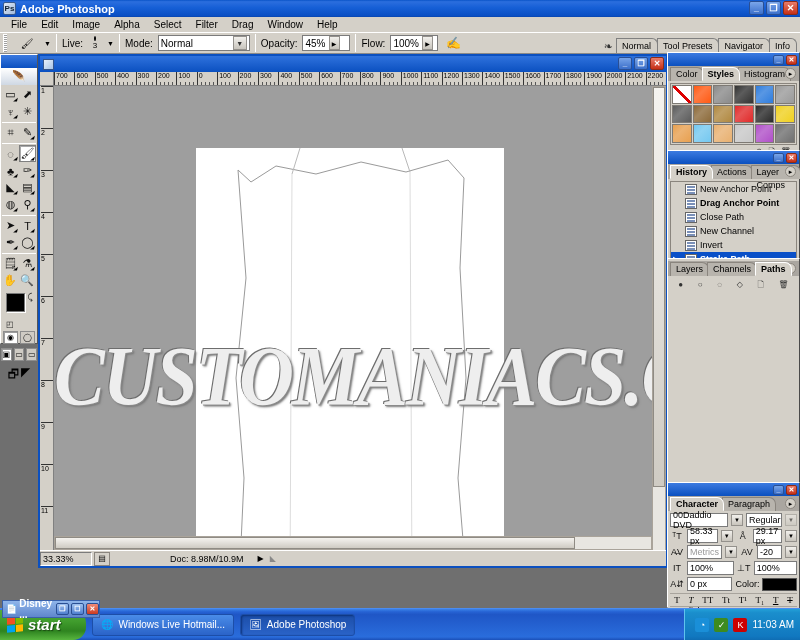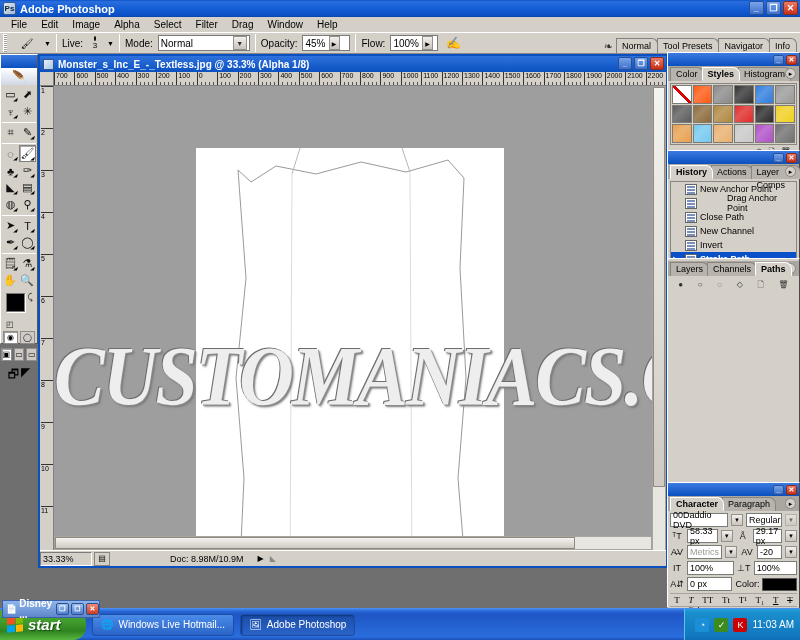--- a/index.html
+++ b/index.html
@@ -374,21 +374,20 @@
       </div>
       <div class="modebar">
         <div style="font-size:12px">🗗</div>
         <div style="font-size:12px">◤</div>
       </div>
     </div>
 
     <div class="docwin">
       <div class="doc-title">
         <div class="dico"></div>
-        <span>Monster_s_Inc_E_-_Textless.jpg @ 33.3% (Alpha 1/8)</span>
         <div class="doc-wbtns">
           <div class="doc-wbtn">_</div>
           <div class="doc-wbtn">❐</div>
           <div class="doc-wbtn close">✕</div>
         </div>
       </div>
 
       <div class="rcorner"></div>
       <div class="ruler-h" id="rulerH">
           <div class="rtick" style="left: 0px;">700</div>
@@ -640,21 +639,21 @@
         <div class="p-menu">▸</div>
       </div>
       <div class="p-body">
         <div class="hist-list" id="histList">
             <div class="hist-row" style="position: relative;">
               <div class="hist-snap"></div>
               <span style="font-weight: normal;">New Anchor Point</span>
             </div>
             <div class="hist-row" style="position: relative;">
               <div class="hist-snap"></div>
-              <span style="font-weight: normal; margin-left: 27px;">Drag Anchor Point</span>
+              <span style="font-weight: bold;">Drag Anchor Point</span>
             </div>
             <div class="hist-row" style="position: relative;">
               <div class="hist-snap"></div>
               <span style="font-weight: normal;">Close Path</span>
             </div>
             <div class="hist-row" style="position: relative;">
               <div class="hist-snap"></div>
               <span style="font-weight: normal;">New Channel</span>
             </div>
             <div class="hist-row" style="position: relative;">

